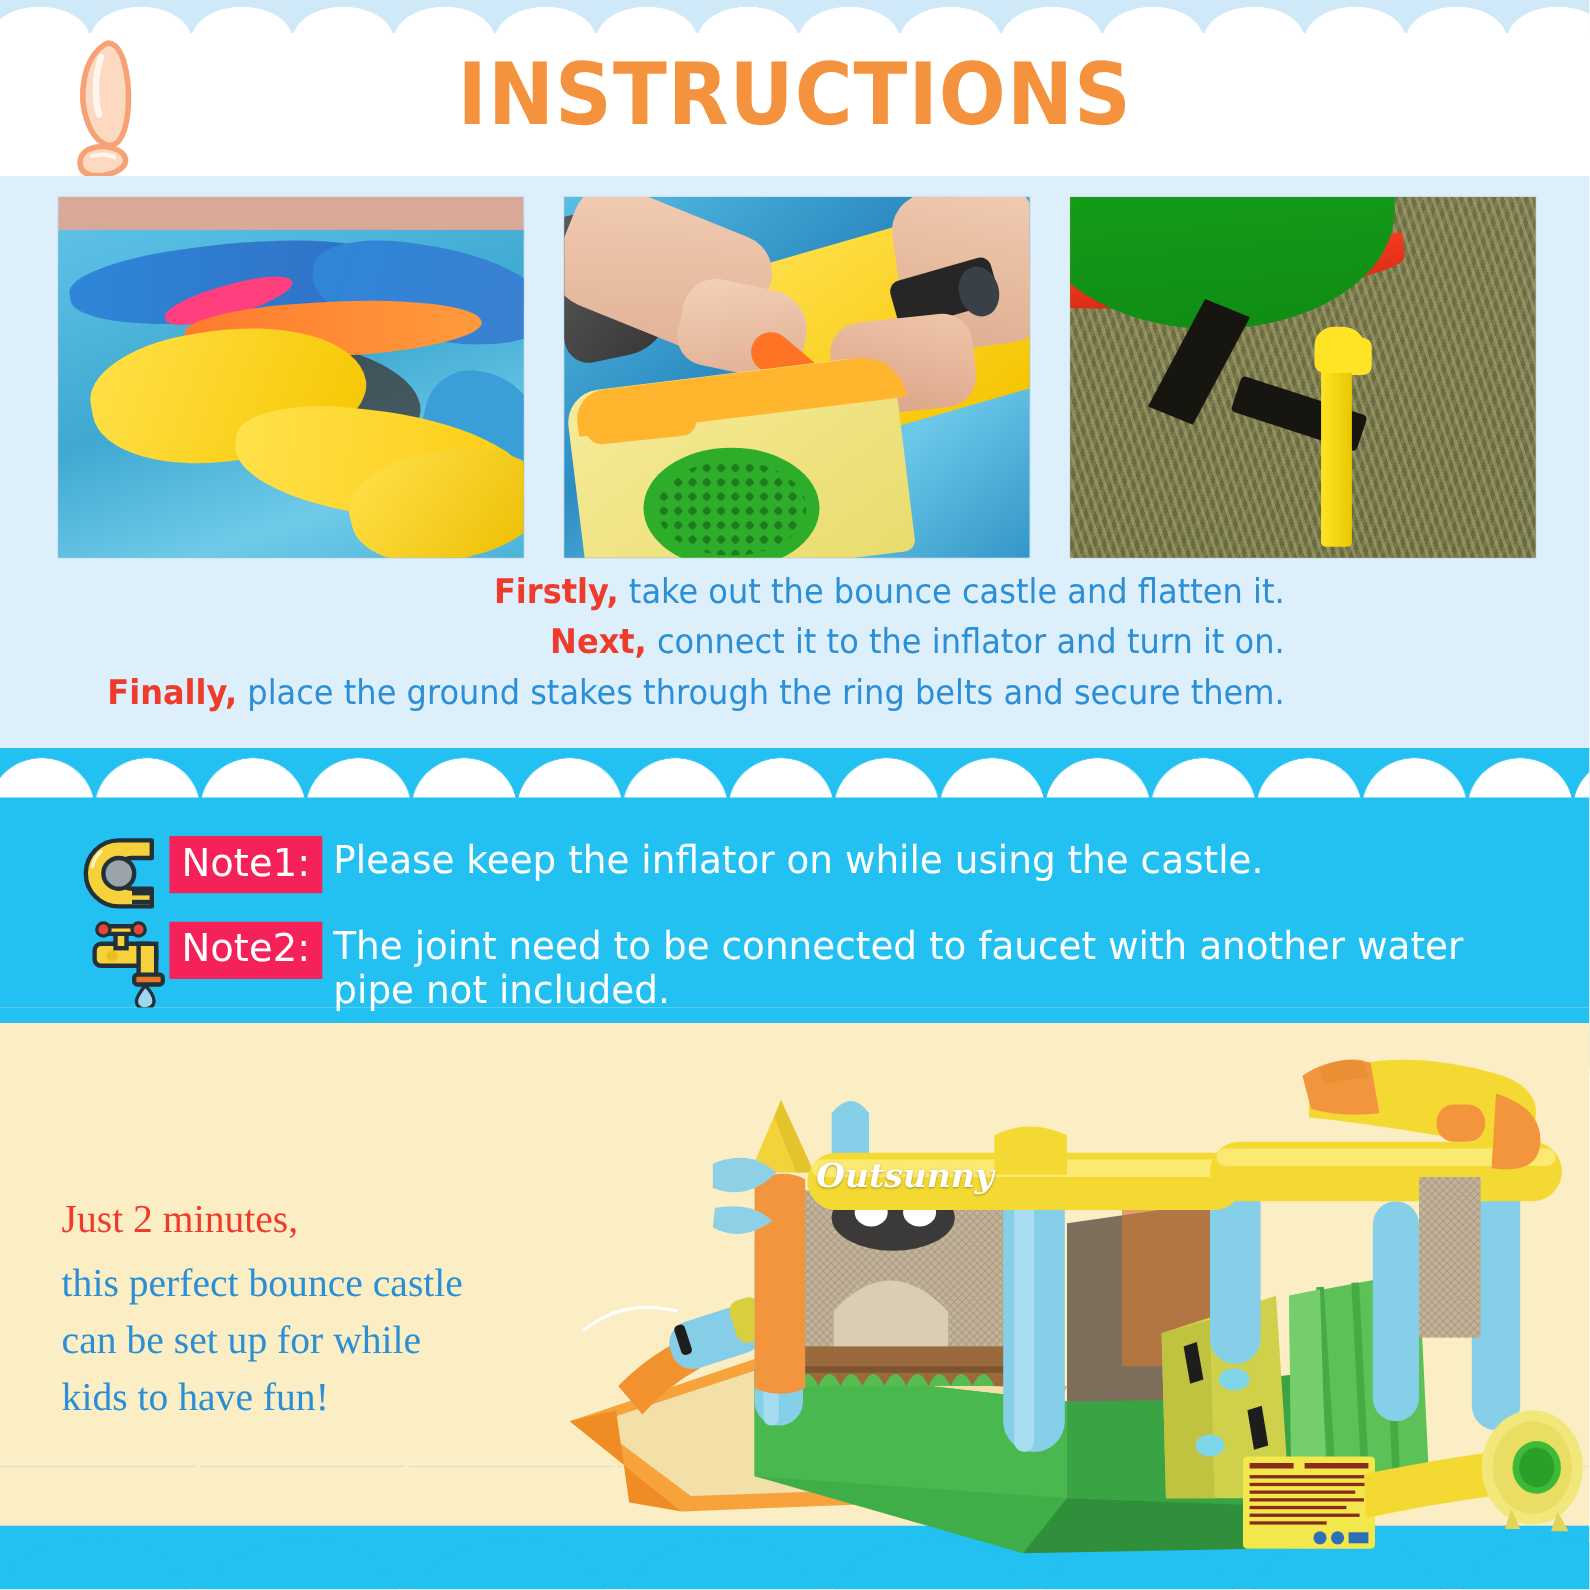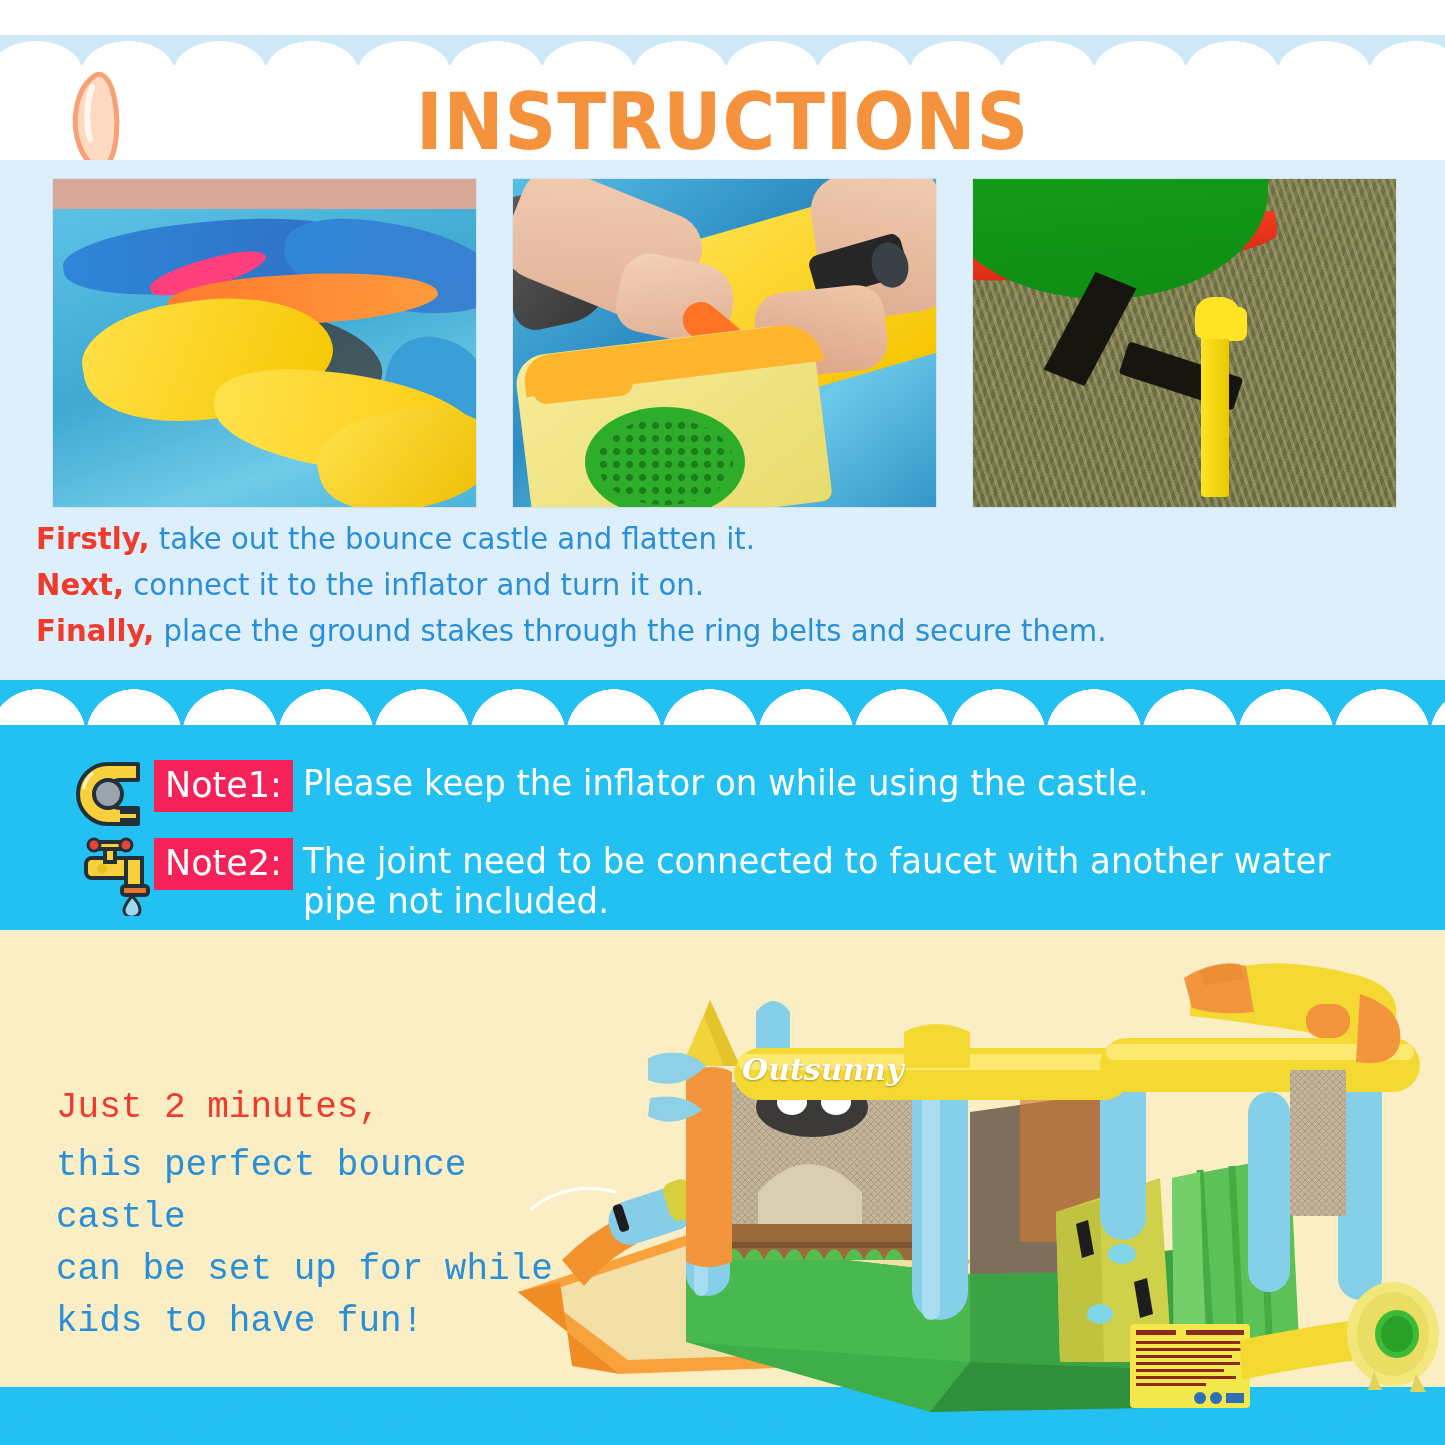--- a/index.html
+++ b/index.html
@@ -9,21 +9,20 @@
     background: #ffffff;
     overflow: hidden;
     position: relative;
   }
   .page { position: relative; width: 1445px; height: 1445px; overflow: hidden; }
 
   
   .header {
     position: absolute; top: 0; left: 0; width: 1340px; height: 172px;
     background: #ffffff;
-    margin-top: 35px;
   }
   .top-scallop {
     position: absolute; top: 0; left: 0; width: 1445px; height: 30px;
     background: #cfe9f9;
   }
   .top-scallop .teeth {
     position: absolute; left: -10px; top: 0; width: 1470px; height: 30px;
     background-repeat: repeat-x;
     background-size: 92px 36px;
     background-position: 0 0;
@@ -101,21 +100,21 @@
   .p3 .red { position:absolute; left:-45px; top:50px; width:350px; height:45px; background:linear-gradient(#f53b20,#d72b14); border-radius:0 0 60% 60%; transform:rotate(-6deg); }
   .p3 .belt1 { position:absolute; left:95px; top:95px; width:44px; height:110px; background:#17150f; transform:rotate(22deg) skewX(-6deg); }
   .p3 .belt2 { position:absolute; left:148px; top:180px; width:120px; height:34px; background:#17150f; transform:rotate(18deg); border-radius:4px; }
   .p3 .stake { position:absolute; left:228px; top:128px; width:28px; height:190px; background:linear-gradient(90deg,#ffe425,#e8c800); border-radius:4px; }
   .p3 .stakehead { position:absolute; left:222px; top:118px; width:46px; height:42px; background:#ffe425; border-radius:40% 45% 20% 20%; }
   .p3 .hook { position:absolute; left:256px; top:128px; width:18px; height:34px; background:#ffe425; border-radius:0 8px 8px 0; }
 
   
   .steps {
     position: absolute; top: 355px; left: 0; width: 1204px;
-    text-align: left;
+    text-align: right;
     font-family: "DejaVu Sans", sans-serif;
     font-size: 31px; line-height: 46px;
     color: #2a8fd6;
   }
   .steps .line { white-space: nowrap; transform: scaleX(0.94); }
   .steps b { color: #ef3b2c; font-weight: 700; }
 
   
   .notes-band {
     position: absolute; top: 680px; left: 0; width: 1445px; height: 290px;
@@ -154,21 +153,21 @@
   }
   .bottom-teeth {
     position: absolute; bottom: 0; left: -10px; width: 1470px; height: 112px;
     background-repeat: repeat-x; background-size: 190px 130px;
     background-image: radial-gradient(ellipse 95px 78px at 50% 110%, #23c0f2 0 99%, rgba(35,192,242,0) 100%);
   }
   .bottom-cyan { position: absolute; bottom: 0; left: 0; width: 1445px; height: 58px; background: #23c0f2; }
 
   .promo {
     position: absolute; left: 56px; top: 1082px; width: 560px;
-    font-family: Liberation Mono, monospace;
+    font-family: Liberation Serif, serif;
     font-size: 36px; line-height: 52px; color: #2a8fd6;
   }
   .promo .hl { color: #ef3b2c; display: block; margin-bottom: 6px; }
 
   
   .castle { position: absolute; left: 500px; top: 942px; width: 945px; height: 470px; }
   .logo-text {
     position: absolute; left: 742px; top: 1052px; width: 160px;
     font-family: "DejaVu Serif", serif; font-style: italic; font-weight: 700;
     font-size: 30px; color: #ffffff; text-align: center;

